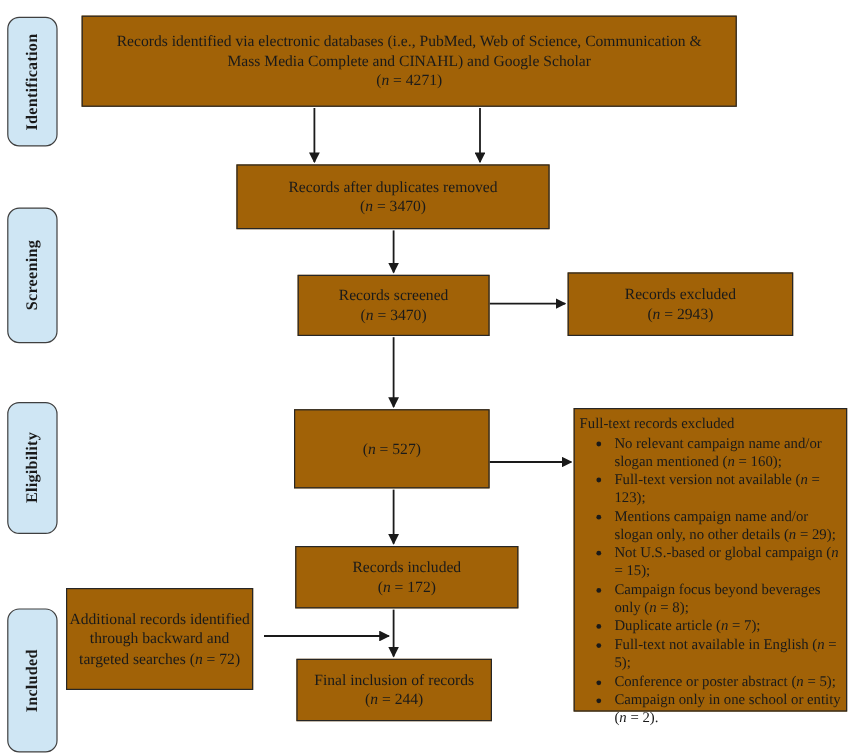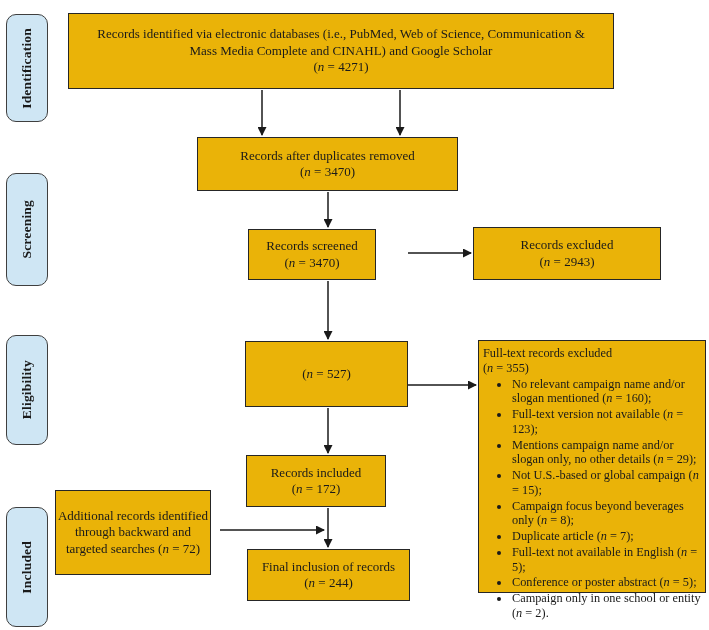--- a/index.html
+++ b/index.html
@@ -10,32 +10,32 @@
     background: #ffffff;
     font-family: "Liberation Serif", "DejaVu Serif", serif;
     color: #1a1a1a;
     overflow: hidden;
   }
   
   .box {
     position: absolute;
     box-sizing: border-box;
     border: 1.6px solid #262626;
-    background: #eab308;
+    background: #a16207;
     font-size: 13px;
     line-height: 1.26;
     text-align: center;
   }
   .cbox { display: flex; flex-direction: column; justify-content: center; align-items: center; }
   .b-identified { left: 68px;  top: 13px;  width: 546px; height: 76px; padding: 0 14px; }
   .b-duplicates { left: 197px; top: 137px; width: 261px; height: 54px; }
-  .b-screened   { left: 248px; top: 229px; width: 128px; height: 51px; }
+  .b-screened   { left: 248px; top: 229px; width: 160px; height: 51px; }
   .b-excluded   { left: 473px; top: 227px; width: 188px; height: 53px; }
   .b-fulltext   { left: 245px; top: 341px; width: 163px; height: 66px; padding: 0 3px; }
-  .b-included   { left: 246px; top: 455px; width: 140px; height: 52px; }
+  .b-included   { left: 246px; top: 455px; width: 186px; height: 52px; }
   .b-additional { left: 55px;  top: 490px; width: 156px; height: 85px; padding: 0 0; }
   .b-final      { left: 247px; top: 549px; width: 163px; height: 52px; }
   .b-exclusion  {
     left: 478px; top: 340px; width: 228px; height: 253px;
     text-align: center; font-size: 12.3px; line-height: 1.2;
     padding: 5px 4px 4px 4px;
   }
   .b-exclusion .extitle { text-align: left; }
   .b-exclusion ul {
     margin: 1px 0 0 0;
@@ -147,21 +147,20 @@
     <div><span>Additional records identified through backward and targeted searches</span><span class="nline"><span> (</span><i>n</i><span> = </span><span>72</span><span>)</span></span></div>
   </div>
 
   <div class="box cbox b-final">
     <div><span>Final inclusion of records</span></div>
     <div class="nline"><span>(</span><i>n</i><span> = </span><span>244</span><span>)</span></div>
   </div>
 
   <div class="box b-exclusion">
     <div class="extitle"><span>Full-text records excluded</span></div>
-    <div class="extitle nline"><span>(</span><i>n</i><span> = </span><span>355</span><span>)</span></div>
     <ul>
       <li><span>No relevant campaign name and/or slogan mentioned</span><span> (</span><i>n</i><span> = </span><span>160</span><span>)</span><span>;</span></li>
       <li><span>Full-text version not available</span><span> (</span><i>n</i><span> = </span><span>123</span><span>)</span><span>;</span></li>
       <li><span>Mentions campaign name and/or slogan only, no other details</span><span> (</span><i>n</i><span> = </span><span>29</span><span>)</span><span>;</span></li>
       <li><span>Not U.S.-based or global campaign</span><span> (</span><i>n</i><span> = </span><span>15</span><span>)</span><span>;</span></li>
       <li><span>Campaign focus beyond beverages only</span><span> (</span><i>n</i><span> = </span><span>8</span><span>)</span><span>;</span></li>
       <li><span>Duplicate article</span><span> (</span><i>n</i><span> = </span><span>7</span><span>)</span><span>;</span></li>
       <li><span>Full-text not available in English</span><span> (</span><i>n</i><span> = </span><span>5</span><span>)</span><span>;</span></li>
       <li><span>Conference or poster abstract</span><span> (</span><i>n</i><span> = </span><span>5</span><span>)</span><span>;</span></li>
       <li><span>Campaign only in one school or entity</span><span> (</span><i>n</i><span> = </span><span>2</span><span>)</span><span>.</span></li>

